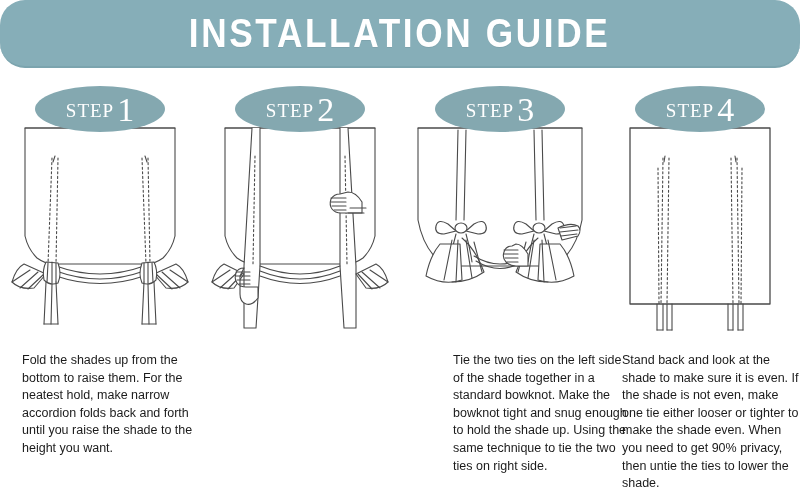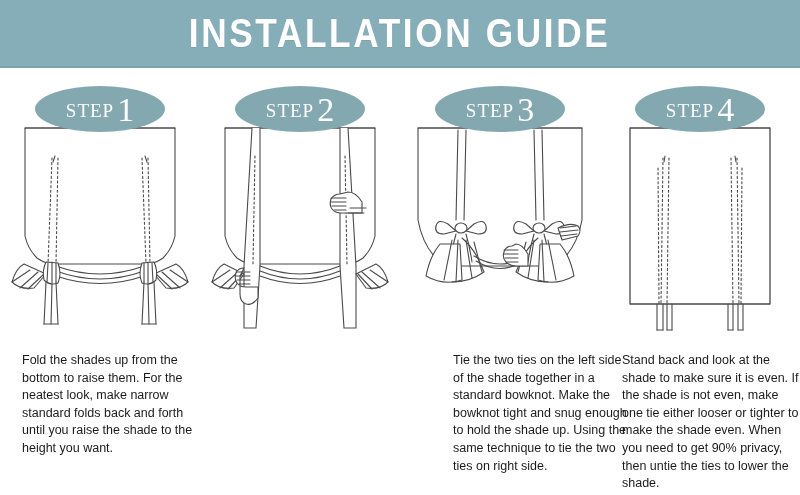--- a/index.html
+++ b/index.html
@@ -10,21 +10,21 @@
     overflow:hidden;
     position:relative;
   }
 
   
   .header{
     position:absolute;left:0;top:0;width:800px;height:68px;
     background:#86aeb8;
     box-sizing:border-box;
     border-bottom:2px solid #7ba4ae;
-    display:flex;align-items:center;justify-content:center;
+    display:flex;align-items:center;justify-content:center;border-radius:25px;
   }
   .header-title{
     color:#ffffff;
     font-family:"Liberation Sans Narrow","Liberation Sans",sans-serif;
     font-weight:bold;
     font-size:40px;
     letter-spacing:3px;
     transform:scaleX(0.88);
     transform-origin:center;
     white-space:nowrap;
@@ -137,21 +137,21 @@
         <path d="M154 146 Q158 154 156 164 Q150 170 142 167 Q138 158 142 147 Z" fill="#fff"></path>
         <path d="M152 147 L153 166 M148 146 L148 167 M144 147 L144 166"></path>
 
         <path d="M46 166 L44 208 M52 168 L51 208 M56 166 L58 208"></path>
         <path d="M44 208 L51 208 M51 208 L58 208"></path>
 
         <path d="M154 166 L156 208 M148 168 L149 208 M144 166 L142 208"></path>
         <path d="M142 208 L149 208 M149 208 L156 208"></path>
       </svg>
     </div>
-    <div class="caption">Fold the shades up from the bottom to raise them. For the neatest look, make narrow standard folds back and forth until you raise the shade to the height you want.</div>
+    <div class="caption">Fold the shades up from the bottom to raise them. For the neatest hold, make narrow accordion folds back and forth until you raise the shade to the height you want.</div>
   </div>
 
   <div class="step-col col-2">
     <div class="badge-wrap">
       <div class="badge">
         <span class="badge-text">STEP</span>
         <span class="badge-num">2</span>
       </div>
     </div>
     <div class="illus">

